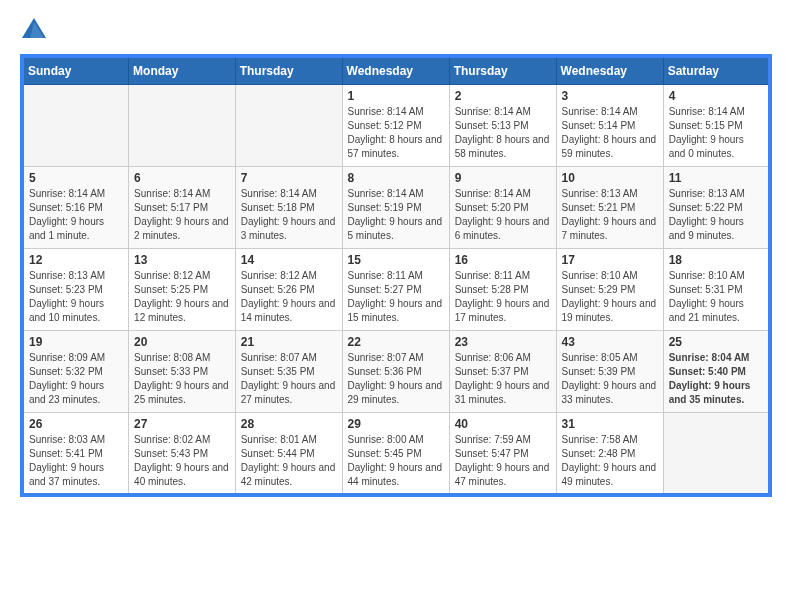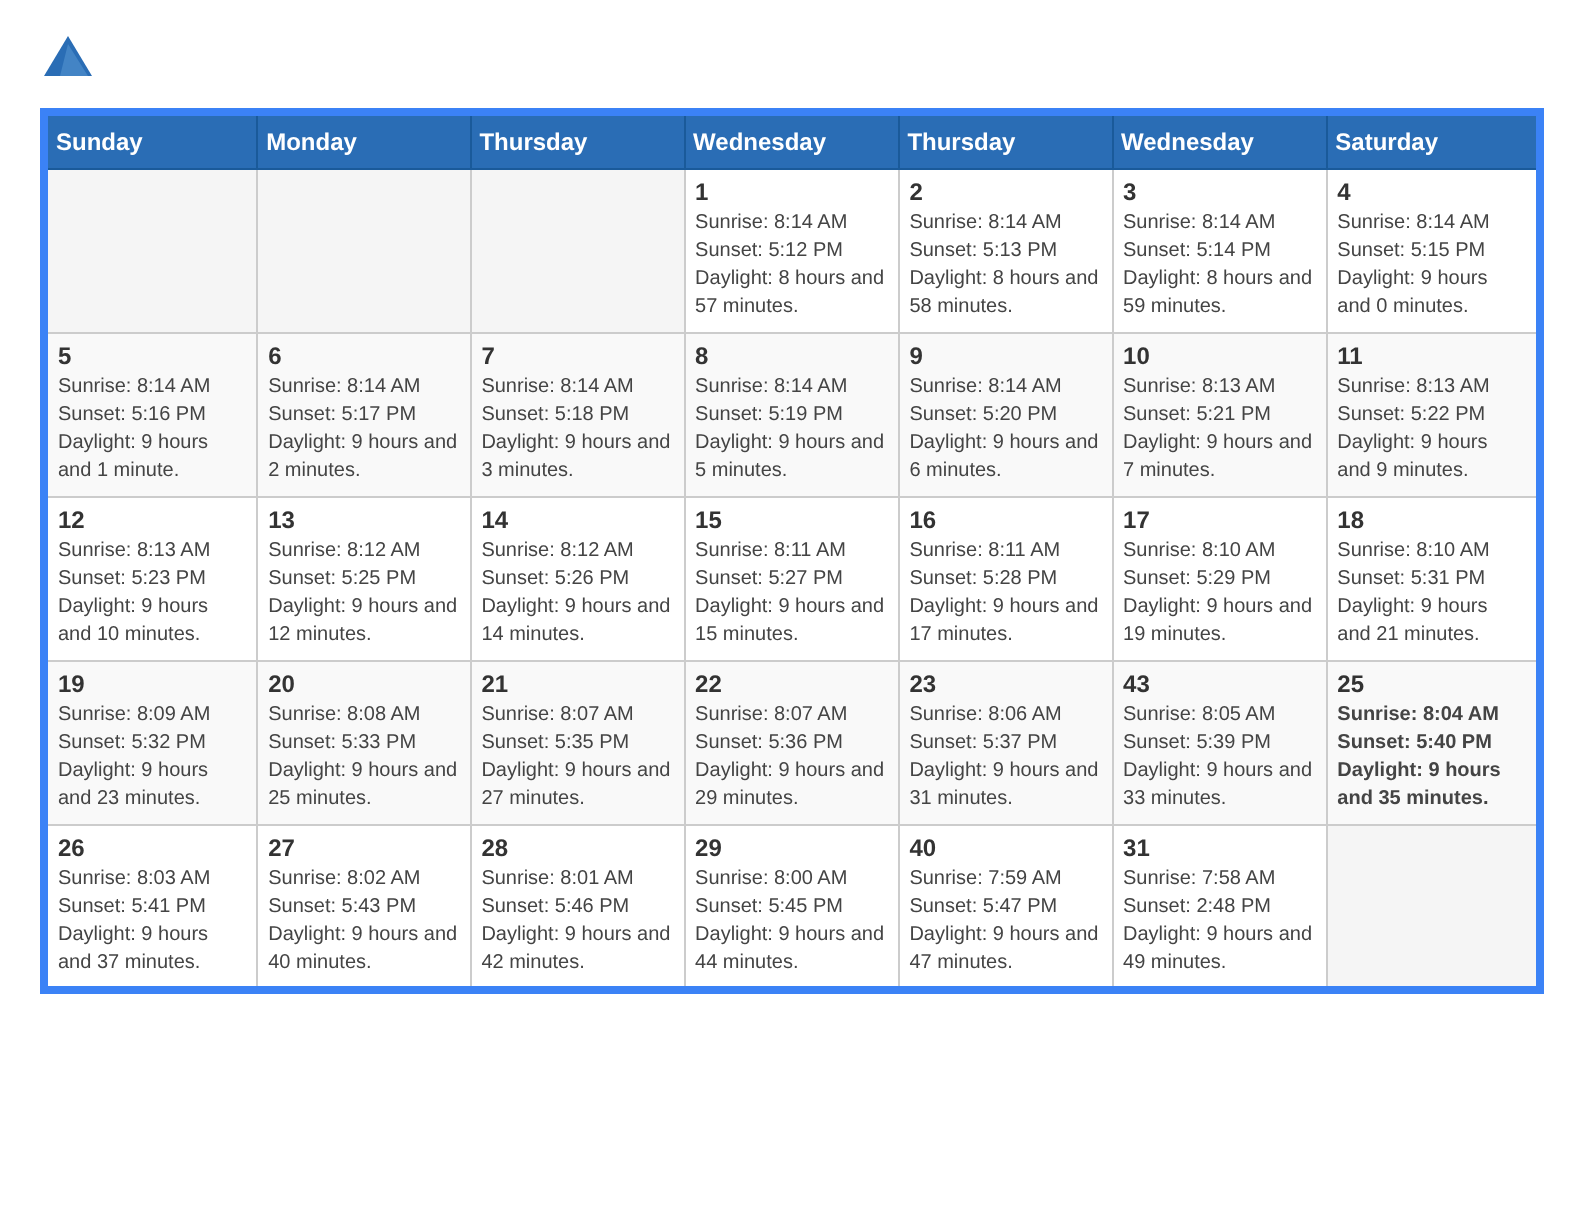--- a/index.html
+++ b/index.html
@@ -305,21 +305,21 @@
           </td>
           <td>
             <span class="day-number">27</span>
             <div class="day-info" style="white-space: pre-line;">Sunrise: 8:02 AM
 Sunset: 5:43 PM
 Daylight: 9 hours and 40 minutes.</div>
           </td>
           <td>
             <span class="day-number">28</span>
             <div class="day-info" style="white-space: pre-line;">Sunrise: 8:01 AM
-Sunset: 5:46 PM
+Sunset: 5:44 PM
 Daylight: 9 hours and 42 minutes.</div>
           </td>
           <td>
             <span class="day-number">29</span>
             <div class="day-info" style="white-space: pre-line;">Sunrise: 8:00 AM
 Sunset: 5:45 PM
 Daylight: 9 hours and 44 minutes.</div>
           </td>
           <td>
             <span class="day-number">40</span>

